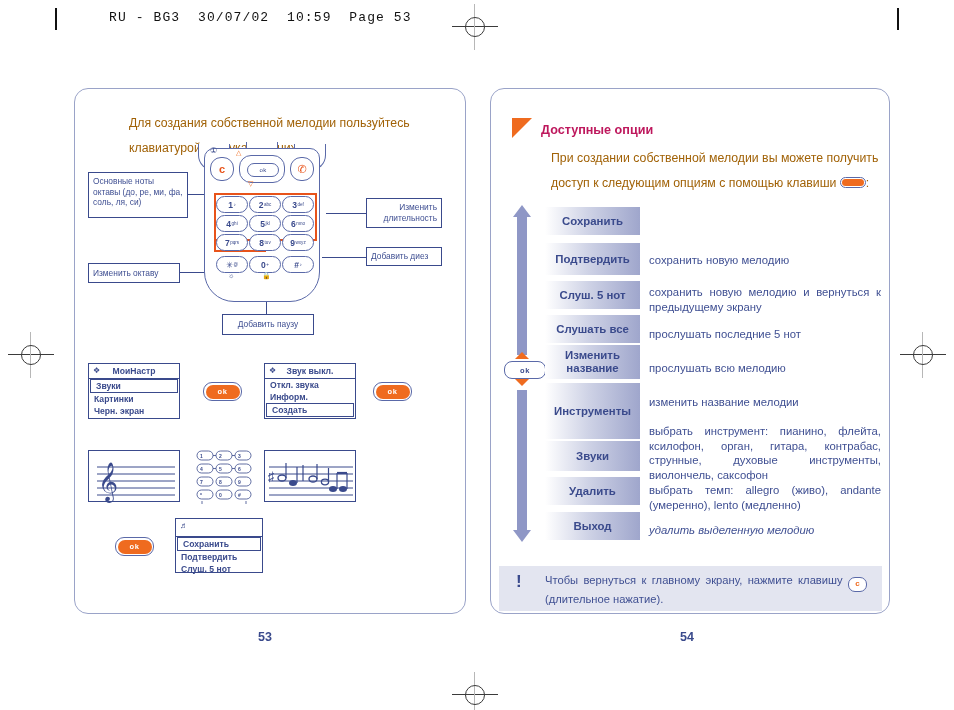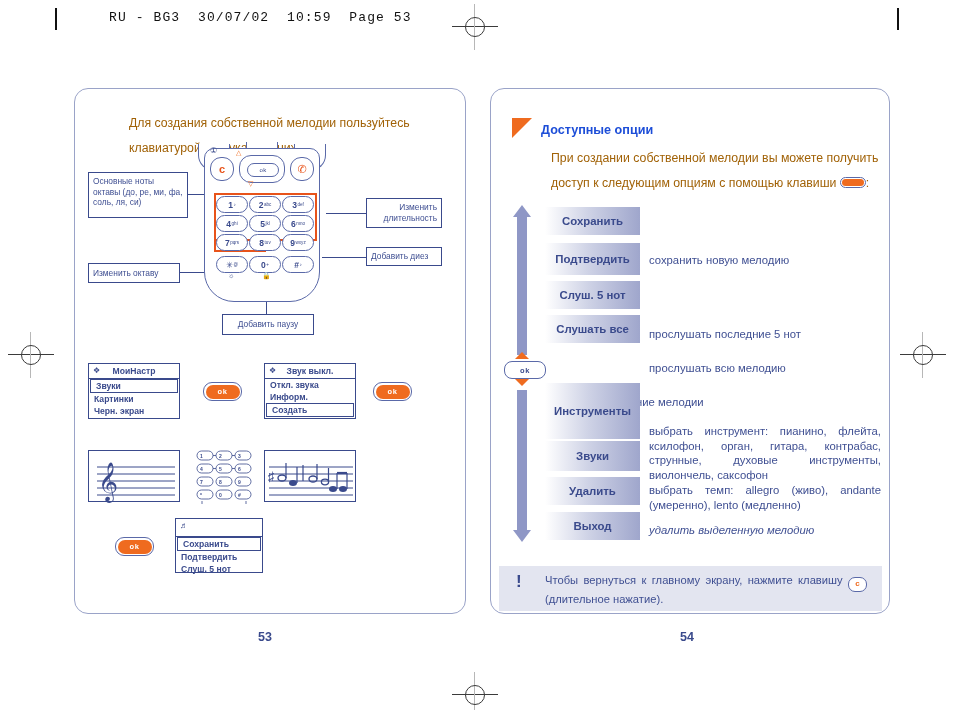--- a/index.html
+++ b/index.html
@@ -71,21 +71,21 @@
   .screen-row{font-size:8.6px;font-weight:bold;color:#3a4a8c;padding:1px 5px;}
   .screen-row.sel{border:1.2px solid #3a4a8c;margin:0 1px;}
   .birdicon{position:absolute;left:4px;top:2px;font-size:8px;color:#3a4a8c;}
 
   
   .figbox{border:1.2px solid #3a4a8c;background:#fff;box-sizing:border-box;}
 
   
   #avail-flag{left:512px;top:118px;width:0;height:0;
      border-left:20px solid #ef6b1f;border-bottom:20px solid transparent;}
-  #avail-title{left:541px;top:123px;font-size:12.6px;font-weight:bold;color:#1d4ed8;}
+  #avail-title{left:541px;top:123px;font-size:12.6px;font-weight:bold;color:#be185d;}
   #avail-intro{left:512px;top:146px;width:368px;}
 
   .opt-row{position:absolute;display:flex;align-items:flex-start;}
   .opt-label{width:95px;min-height:28px;display:flex;align-items:center;justify-content:center;
      text-align:center;font-size:11.4px;font-weight:bold;color:#3a4a8c;line-height:13px;
      background:linear-gradient(to right,#ffffff 0%,#cfd3e6 45%,#9fa6cc 100%);}
   .opt-desc{font-size:11.3px;line-height:14.5px;color:#3f4f92;padding-left:9px;padding-top:6px;
      text-align:justify;margin-top:40px;}
 
   .arrow-col{position:absolute;left:513px;width:18px;}
@@ -385,30 +385,32 @@
   <div class="arrow-shaft" style="top:0;height:140px;"></div>
   <div class="arrow-head-down" style="top:140px;"></div>
 </div>
 
 <div class="opt-row" style="left:545px;top:207px;width:336px;">
   <div class="opt-label">Сохранить</div>
   <div class="opt-desc" style="width:232px;">сохранить новую мелодию</div>
 </div>
 <div class="opt-row" style="left:545px;top:243px;width:336px;">
   <div class="opt-label" style="min-height:32px;">Подтвердить</div>
+  <div class="opt-desc" style="width:232px;padding-top:2px;">сохранить новую мелодию и вернуться к предыдущему экрану</div>
 </div>
 <div class="opt-row" style="left:545px;top:281px;width:336px;">
   <div class="opt-label">Слуш. 5 нот</div>
   <div class="opt-desc" style="width:232px;">прослушать последние 5 нот</div>
 </div>
 <div class="opt-row" style="left:545px;top:315px;width:336px;">
   <div class="opt-label">Слушать все</div>
   <div class="opt-desc" style="width:232px;">прослушать всю мелодию</div>
 </div>
 <div class="opt-row" style="left:545px;top:345px;width:336px;">
+  <div class="opt-label" style="min-height:34px;">Изменить название</div>
   <div class="opt-desc" style="width:232px;padding-top:10px;">изменить название мелодии</div>
 </div>
 <div class="opt-row" style="left:545px;top:383px;width:336px;">
   <div class="opt-label" style="min-height:56px;">Инструменты</div>
   <div class="opt-desc" style="width:232px;padding-top:1px;">выбрать инструмент: пианино, флейта, ксилофон, орган, гитара, контрабас, струнные, духовые инструменты, виолончель, саксофон</div>
 </div>
 <div class="opt-row" style="left:545px;top:441px;width:336px;">
   <div class="opt-label" style="min-height:30px;">Звуки</div>
   <div class="opt-desc" style="width:232px;padding-top:2px;">выбрать темп: allegro (живо), andante (умеренно), lento (медленно)</div>
 </div>

